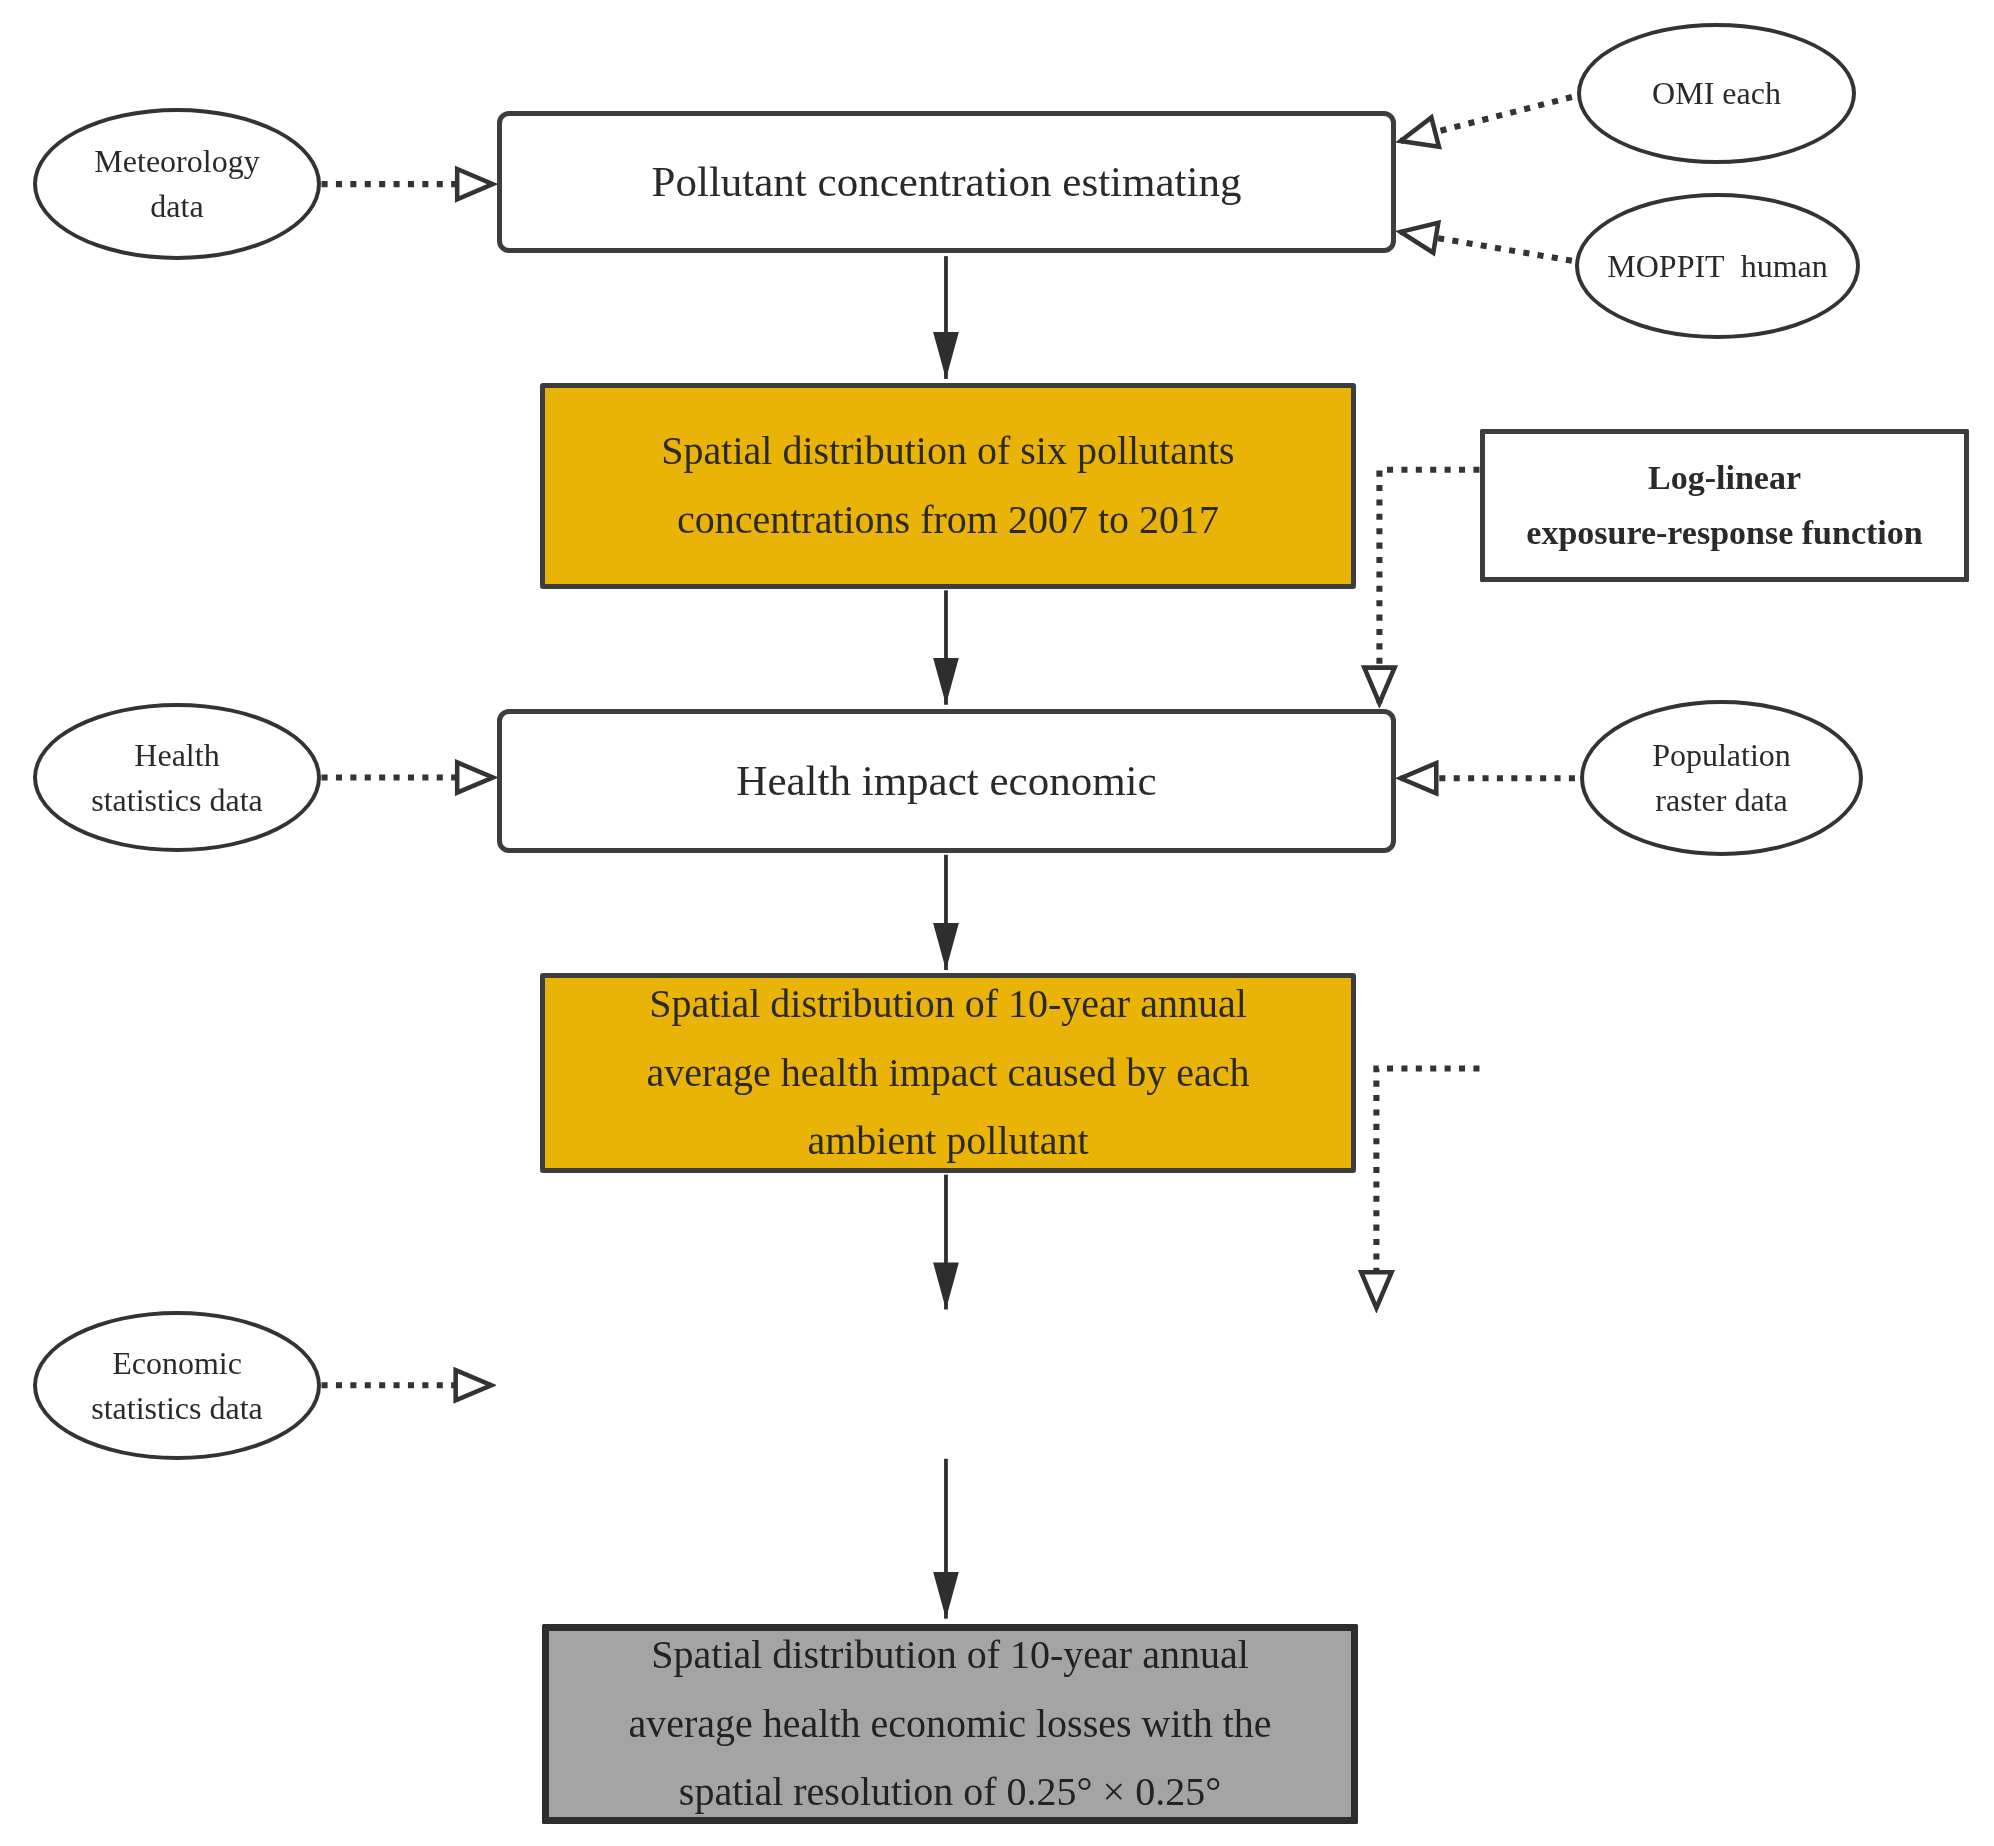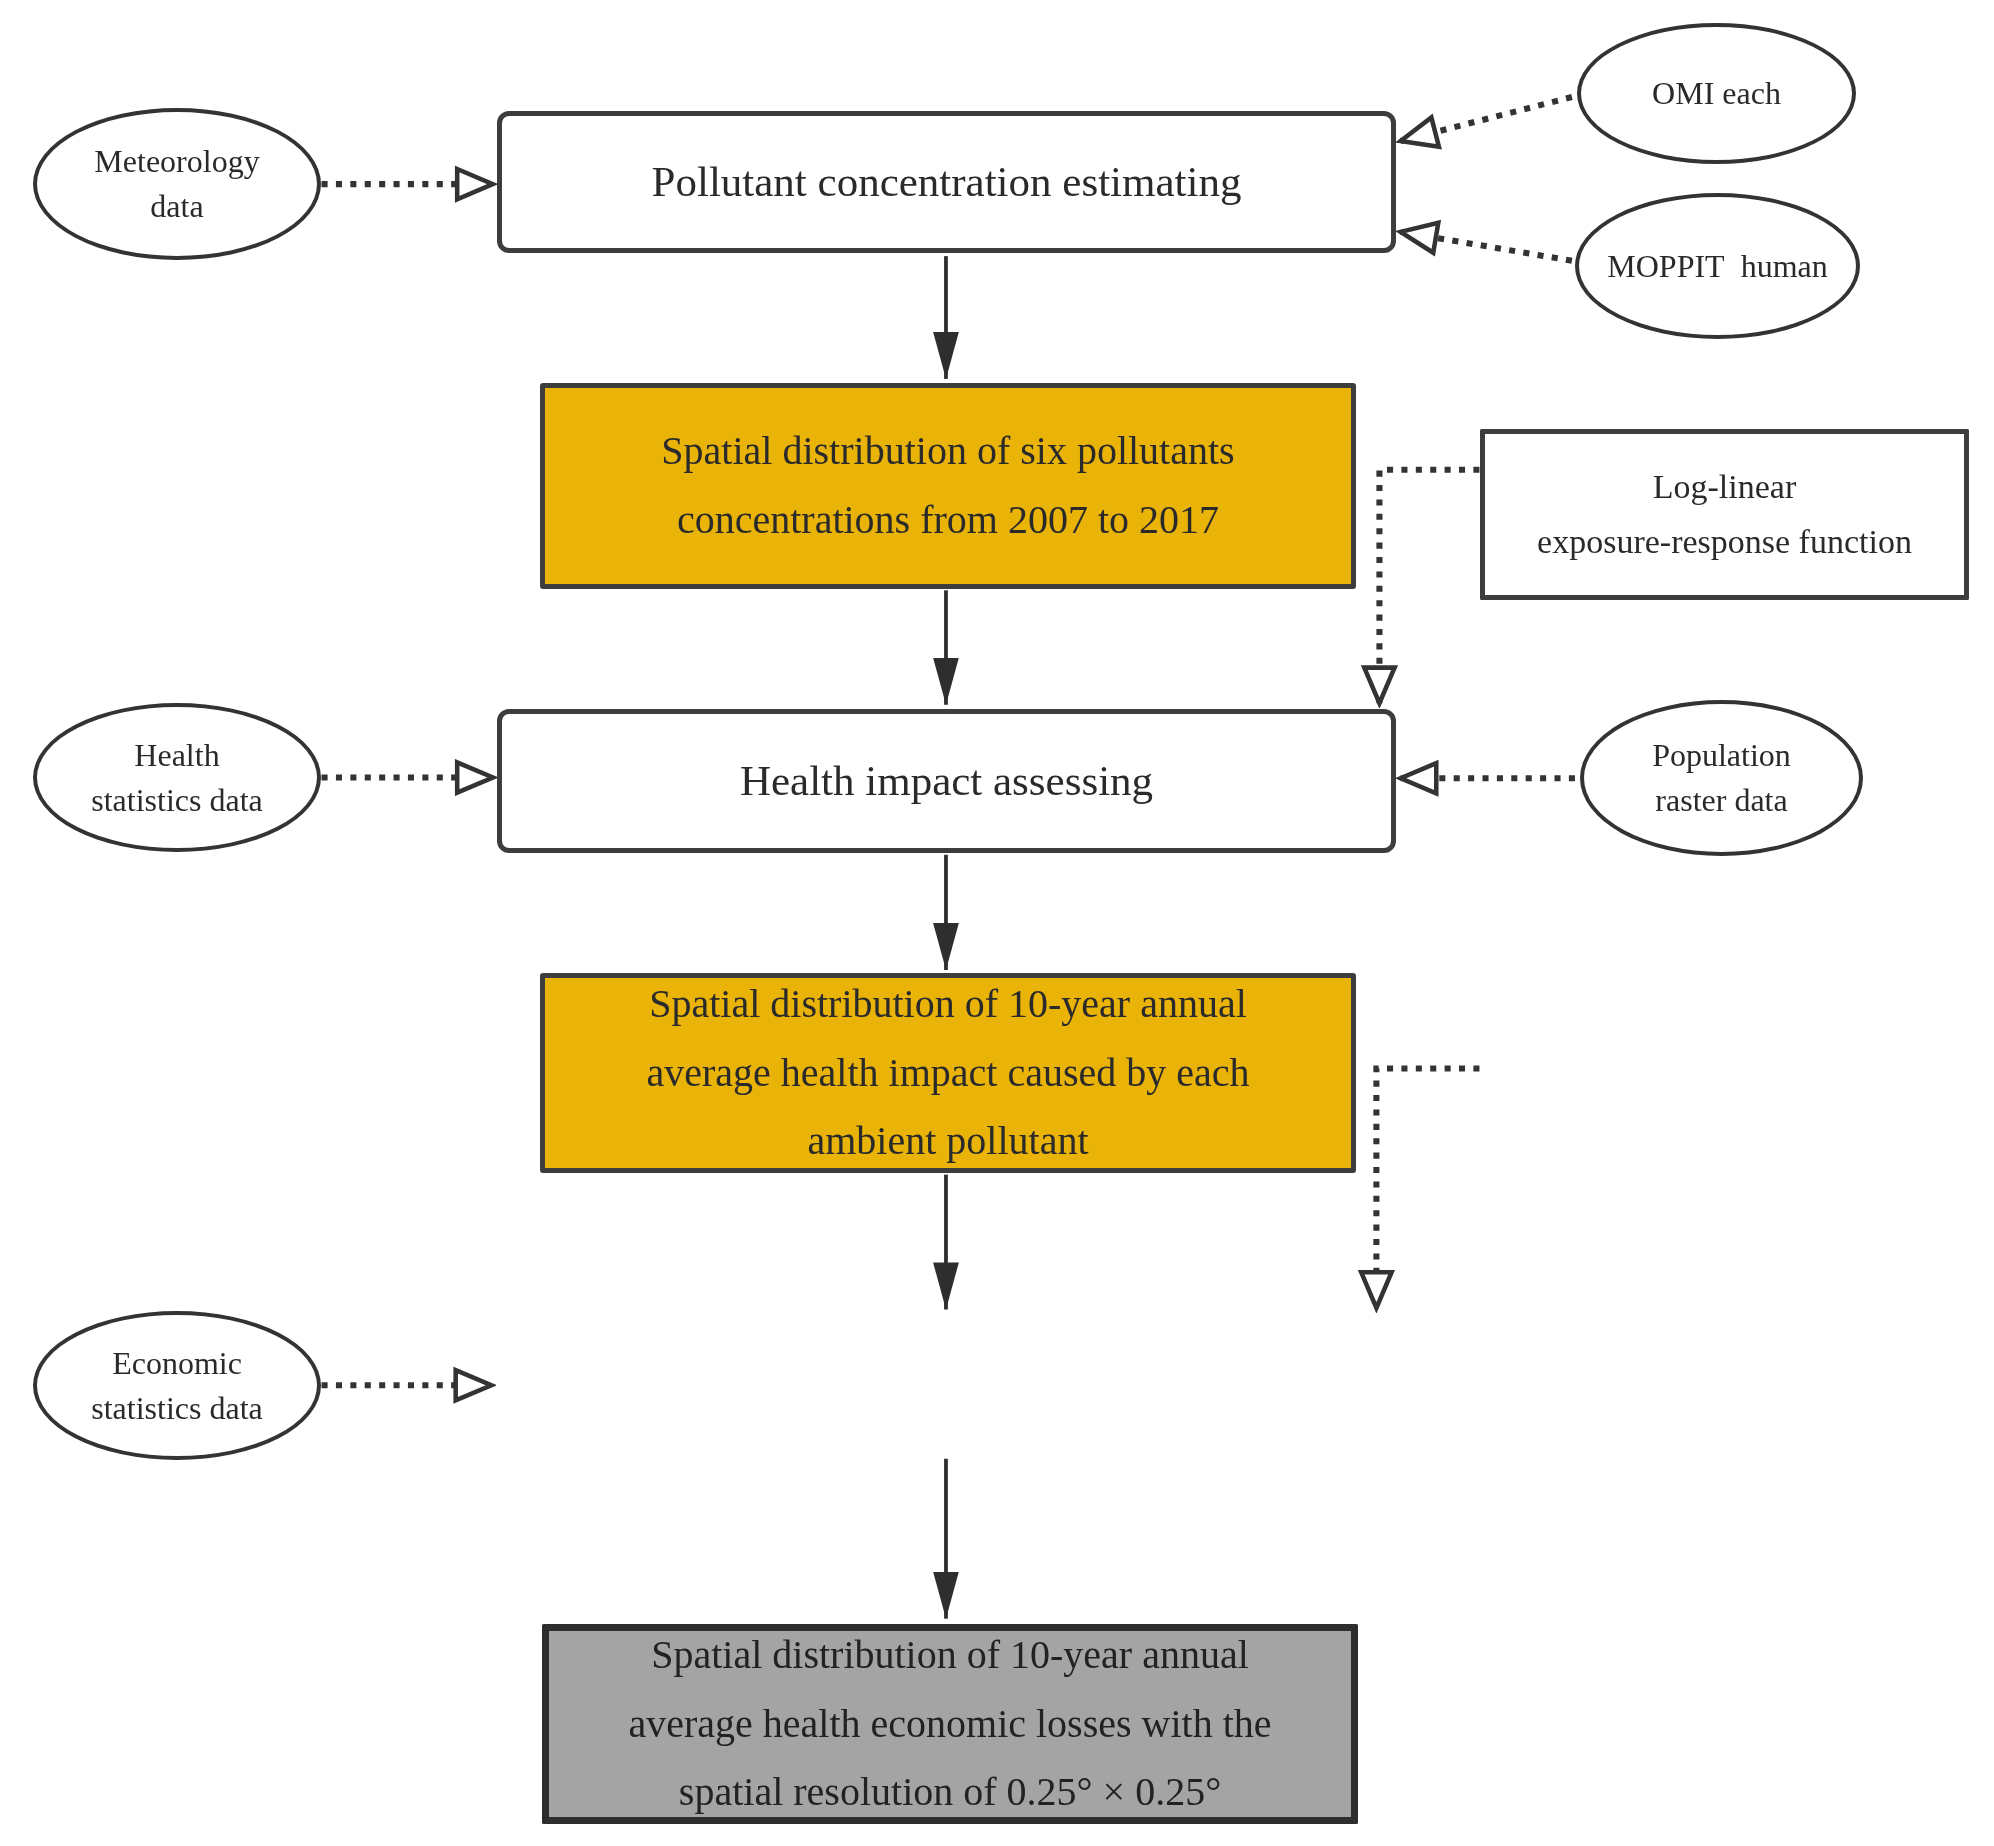--- a/index.html
+++ b/index.html
@@ -68,21 +68,21 @@
     font-size: 32px;
     line-height: 1.4;
   }
 
   
   #n-meteorology   { left: 33px;   top: 108px;  width: 288px;  height: 152px; }
   #n-pollutant     { left: 497px;  top: 111px;  width: 899px; height: 142px; }
   #n-omi           { left: 1577px; top: 23px;   width: 279px;  height: 141px; }
   #n-moppit        { left: 1575px; top: 193px;  width: 285px;  height: 146px; }
   #n-spatial-six   { left: 540px;  top: 383px;  width: 816px; height: 206px; }
-  #n-loglinear     { left: 1480px; top: 429px;  width: 489px;  height: 171px; }
+  #n-loglinear     { left: 1480px; top: 429px;  width: 489px;  height: 153px; font-weight: bold; }
   #n-healthstats   { left: 33px;   top: 703px;  width: 288px;  height: 149px; }
   #n-health        { left: 497px;  top: 709px;  width: 899px; height: 144px; }
   #n-population    { left: 1580px; top: 700px;  width: 283px;  height: 156px; }
   #n-spatial-impact{ left: 540px;  top: 973px; width: 816px; height: 200px; }
   #n-ahc           { left: 1480px; top: 1032px; width: 485px;  height: 152px; }
   #n-econstats     { left: 33px;   top: 1311px; width: 288px;  height: 149px; }
   #n-econloss      { left: 496px;  top: 1314px; width: 899px; height: 144px; }
   #n-spatial-loss  { left: 542px;  top: 1624px; width: 816px; height: 200px; }
 
   .flow {
@@ -151,21 +151,21 @@
   </div>
   <div class="node ellipse" id="n-econstats">
     <div class="label">Economic
 statistics data</div>
   </div>
 
   <div class="node procbox" id="n-pollutant">
     <div class="label">Pollutant concentration estimating</div>
   </div>
   <div class="node procbox" id="n-health">
-    <div class="label">Health impact assessing</div>
+    <div class="label">Health impact economic</div>
   </div>
 
   <div class="node graybox" id="n-spatial-six">
     <div class="label">Spatial distribution of six pollutants
 concentrations from 2007 to 2017</div>
   </div>
   <div class="node graybox" id="n-spatial-impact">
     <div class="label">Spatial distribution of 10-year annual
 average health impact caused by each
 ambient pollutant</div>

